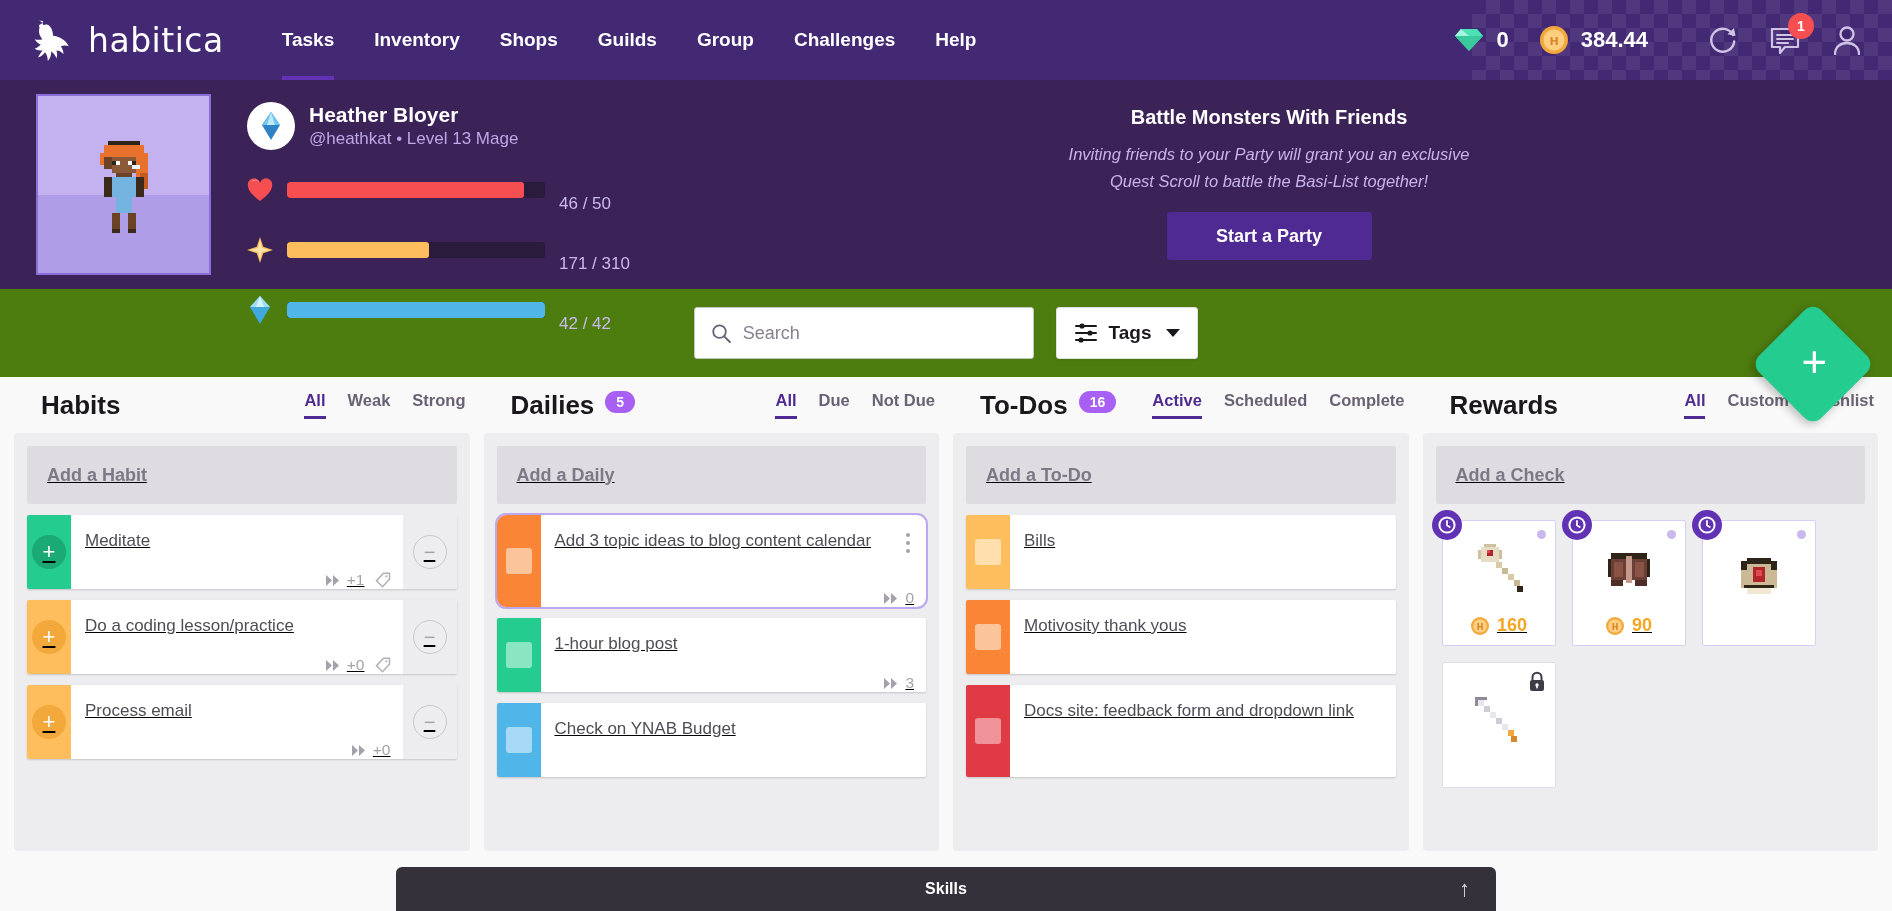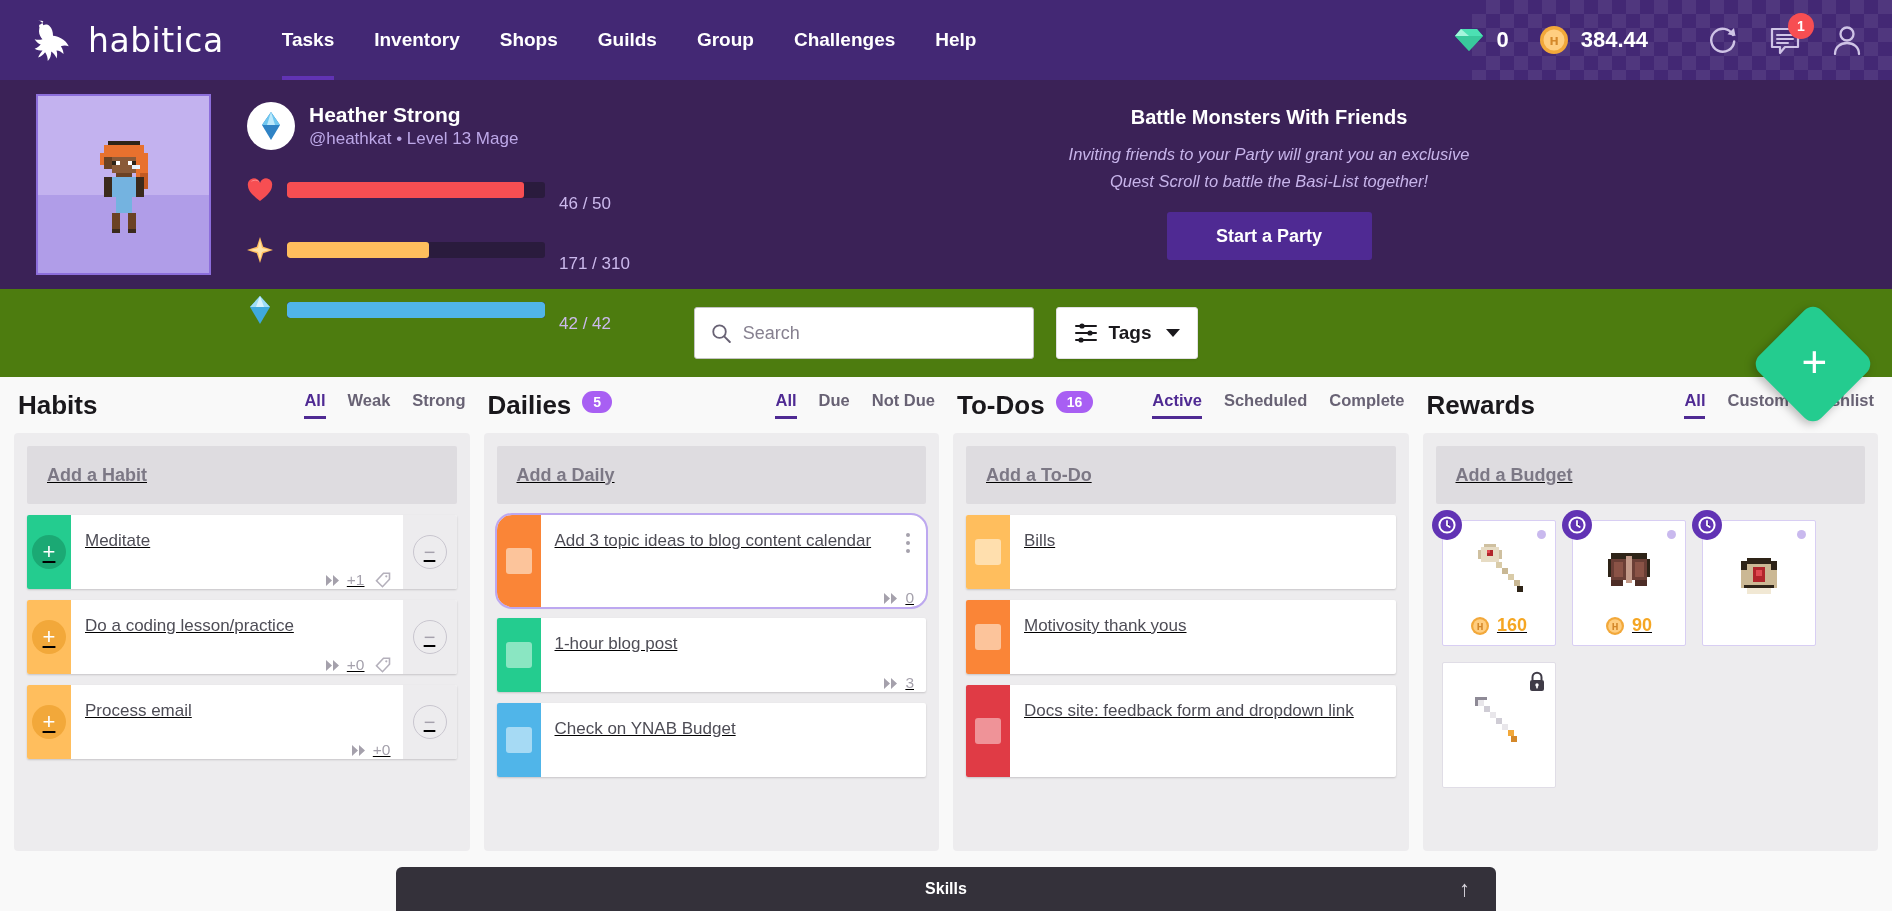--- a/index.html
+++ b/index.html
@@ -121,21 +121,21 @@
     border-radius: 3px; display: flex; align-items: center; justify-content: center; gap: 11px;
     box-shadow: 0 1px 2px rgba(0,0,0,.09); cursor: pointer;
   }
   .tags-label { font-size: 19px; font-weight: bold; color: #1a181c; }
   .caret { width: 0; height: 0; border-left: 7px solid transparent; border-right: 7px solid transparent;
            border-top: 8px solid #1a181c; margin-left: 4px; }
 
   
   .board { display: flex; padding: 0 14px; gap: 14px; height: 470px; }
   .col { flex: 1; min-width: 0; position: relative; }
-  .col-head { display: flex; align-items: flex-end; height: 44px; padding: 0 4px; }
+  .col-head { display: flex; align-items: flex-end; height: 44px; padding: 0 4px; margin-left: 23px; }
   .col-title { font-size: 26px; font-weight: bold; color: #1a181c; }
   .count-pill {
     background: #a85ff3; color: #fff; font-size: 14px; font-weight: bold;
     border-radius: 12px; padding: 3px 11px; margin-left: 11px; line-height: 1.2;
     align-self: center; margin-top: 6px;
   }
   .filters { margin-left: auto; display: flex; gap: 22px; align-items: flex-end; padding-bottom: 2px; text-align: right; }
   .filter {
     font-size: 16.5px; font-weight: bold; color: #686274; cursor: pointer;
     padding-bottom: 9px; position: relative; white-space: nowrap;
@@ -151,21 +151,21 @@
   .add-row {
     background: #dedce0; border-radius: 2px; height: 58px; display: flex; align-items: center;
     padding: 0 20px; color: #7c7885; font-size: 18px; font-weight: bold; cursor: text;
   }
 
   
   .task {
     background: #fff; display: flex; margin-top: 11px; border-radius: 2px;
     box-shadow: 0 1px 2px rgba(26,24,28,.18); overflow: hidden; min-height: 74px;
   }
-  .task.selected { outline: 2px solid #bda8f0; border-radius: 15px; }
+  .task.selected { outline: 2px solid #bda8f0; border-radius: 9px; }
   .task-left { width: 44px; flex: none; display: flex; align-items: center; justify-content: center; }
   .task-left.habit { cursor: pointer; }
   .plus-circle {
     width: 34px; height: 34px; border-radius: 50%; display: flex; align-items: center;
     justify-content: center; color: #fff; font-size: 22px; line-height: 1; font-weight: 400;
   }
   .checkbox-sq { width: 26px; height: 26px; border-radius: 3px; }
   .task-main { flex: 1; min-width: 0; padding: 14px 12px 0 14px; display: flex; flex-direction: column; }
   .task-title { font-size: 17px; color: #4e4d56; line-height: 1.42; word-wrap: break-word; }
   .task-meta { margin-top: auto; display: flex; align-items: center; justify-content: flex-end; gap: 9px; padding-top: 8px; }
@@ -305,21 +305,21 @@
   <div class="profile">
     <div class="profile-top">
       <div class="class-badge">
         <svg width="26" height="30" viewBox="0 0 26 30">
           <path fill="#2f83c5" d="M13 1l9 13-9 15-9-15z"></path>
           <path fill="#6fc7f0" d="M13 1l9 13H4z"></path>
           <path fill="#bde9fb" d="M13 1l4 13h-8z"></path>
         </svg>
       </div>
       <div>
-        <div class="profile-name">Heather Strong</div>
+        <div class="profile-name">Heather Bloyer</div>
         <div class="profile-sub">@heathkat • Level 13 Mage</div>
       </div>
     </div>
 
     <div class="stats">
       <div class="stat-row">
         <span class="stat-icon">
           <svg width="26" height="24" viewBox="0 0 26 24">
               <path fill="#f74e52" d="M13 23C5 17 1 12 1 8a6 6 0 0 1 12-3 6 6 0 0 1 12 3c0 4-4 9-12 15z"></path>
               <path fill="#ff9b9e" d="M13 5a6 6 0 0 0-9-1c2-3 7-3 9 1z"></path>
@@ -586,21 +586,21 @@
   <div class="col">
     <div class="col-head">
       <span class="col-title">Rewards</span>
       <div class="filters">
         <span class="filter active">All</span>
         <span class="filter">Custom</span>
         <span class="filter">Wishlist</span>
       </div>
     </div>
     <div class="col-body">
-      <div class="add-row">Add a Budget</div>
+      <div class="add-row">Add a Check</div>
 
       <div class="rewards-grid">
 
         <div class="reward-card">
           <span class="reward-lock-badge">
             <svg width="18" height="18" viewBox="0 0 18 18">
                 <circle cx="9" cy="9" r="7.6" fill="none" stroke="#fff" stroke-width="2"></circle>
                 <path stroke="#fff" stroke-width="1.8" stroke-linecap="round" d="M9 5v4.2l2.7 1.8"></path>
               </svg>
           </span>

